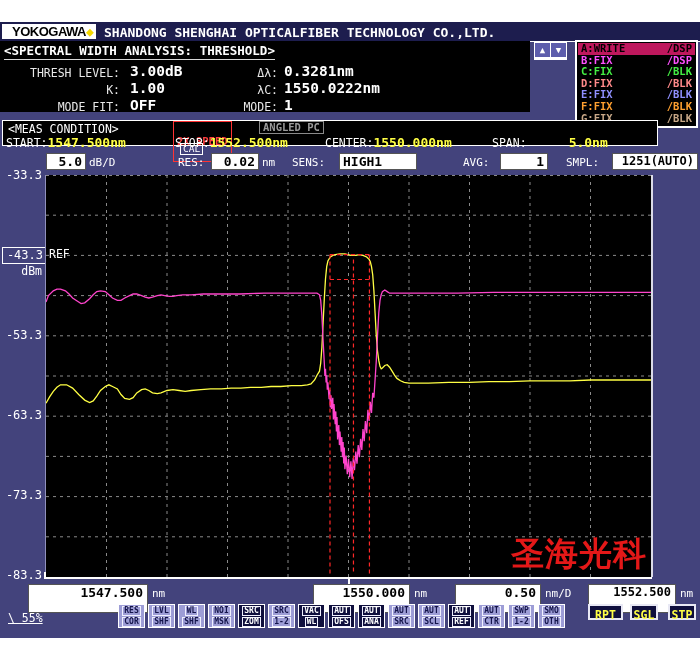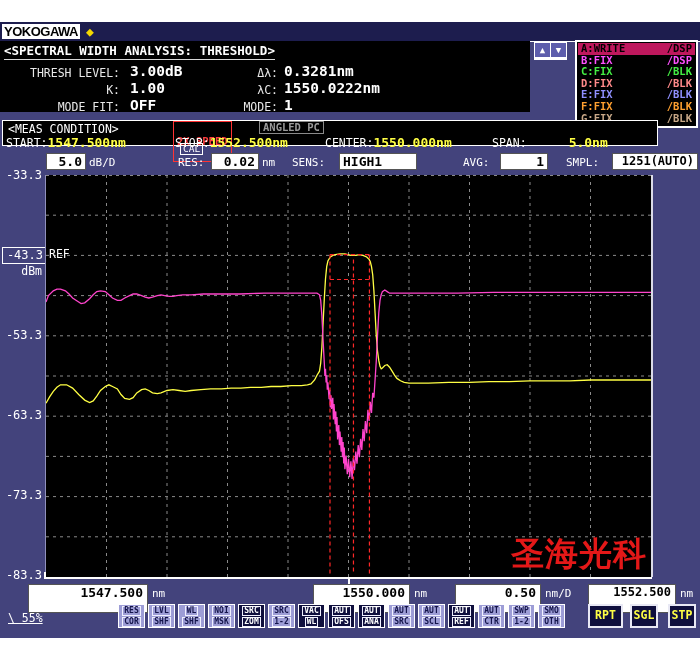--- a/index.html
+++ b/index.html
@@ -2,21 +2,21 @@
 <html><head>
 <meta charset="utf-8">
 <style>
   html,body{margin:0;padding:0;width:700px;height:650px;background:#ffffff;overflow:hidden;}
   #root{position:absolute;left:0;top:0;width:700px;height:650px;background:#ffffff;font-family:"DejaVu Sans Mono",monospace;}
   .screen{position:absolute;left:0;top:22px;width:700px;height:616px;background:#43437c;}
 
   
   .hdr{position:absolute;left:0;top:0;width:700px;height:19px;background:#1d1d4e;border-bottom:1px solid #ffffff;}
   .logo{position:absolute;left:2px;top:2px;height:15px;line-height:15px;background:#ffffff;color:#000;
-        font-family:"Liberation Sans",sans-serif;font-weight:bold;font-size:13px;letter-spacing:-0.5px;padding:0 2px;}
+        font-family:"Liberation Sans",sans-serif;font-weight:bold;font-size:13px;letter-spacing:-0.5px;padding:0 10px;}
   .diamond{position:absolute;left:86px;top:2px;color:#f5d800;font-size:13px;line-height:15px;}
   .company{position:absolute;left:104px;top:3px;color:#ffffff;font-weight:bold;font-size:13px;white-space:nowrap;}
   .datetime{position:absolute;left:558px;top:3px;color:#ffffff;font-weight:bold;font-size:13px;white-space:nowrap;}
 
   
   .apanel{position:absolute;left:0;top:19px;width:530px;height:71px;background:#000;}
   .apanel .ttl{position:absolute;left:4px;top:2px;color:#fff;font-size:12.5px;font-weight:bold;border-bottom:1px solid #d8d8d8;padding-bottom:1px;white-space:nowrap;}
   .arow{position:absolute;left:0;width:530px;height:17px;}
   .arow .lbl1{position:absolute;left:0;width:120px;text-align:right;color:#e8e8e8;font-size:11.5px;top:3px;}
   .arow .val1{position:absolute;left:130px;color:#fff;font-size:14.5px;font-weight:bold;top:0;}
@@ -62,32 +62,33 @@
 
   
   .skrow{position:absolute;left:118px;top:582px;display:flex;gap:3px;}
   .skey{width:27px;height:24px;border:1px solid #fff;box-sizing:border-box;text-align:center;padding-top:1px;}
   .skey.light{background:#9d9dd6;}
   .skey.dark{background:#0f0f3d;}
   .skline{display:block;margin:0 auto 1px;width:fit-content;border:1px solid #f0f0ff;font-size:8px;line-height:8px;font-weight:bold;padding:0 1px;}
   .skey.light .skline{color:#14144a;}
   .skey.dark .skline{color:#ffffff;}
   .akrow{position:absolute;left:588px;top:582px;display:flex;}
-  .akey{height:24px;background:#0f0f3d;border:2px solid #e8e8f4;box-sizing:border-box;color:#ffff44;font-size:11.5px;font-weight:bold;text-align:center;line-height:19px;}
+  .akey{height:16px;background:#0f0f3d;border:2px solid #e8e8f4;box-sizing:border-box;color:#ffff44;font-size:11.5px;font-weight:bold;text-align:center;line-height:19px;}
   .zoomind{position:absolute;left:8px;top:589px;color:#fff;font-size:11.5px;text-decoration:underline;}
 </style>
 </head>
 <body>
 
 <div id="root">
   <div class="screen">
 
     <div class="hdr">
       <span class="logo">YOKOGAWA</span>
       <span class="diamond">◆</span>
+      <span class="company">SHANDONG SHENGHAI OPTICALFIBER TECHNOLOGY CO.,LTD.</span>
     </div>
 
     <div class="apanel">
       <div class="ttl">&lt;SPECTRAL WIDTH ANALYSIS: THRESHOLD&gt;</div>
       <div id="analysis-rows">
           <div class="arow" style="top: 22px;">
             <span class="lbl1">THRESH LEVEL:</span>
             <span class="val1">3.00dB</span>
             <span class="lbl2">Δλ:</span>
             <span class="val2">0.3281nm</span>

